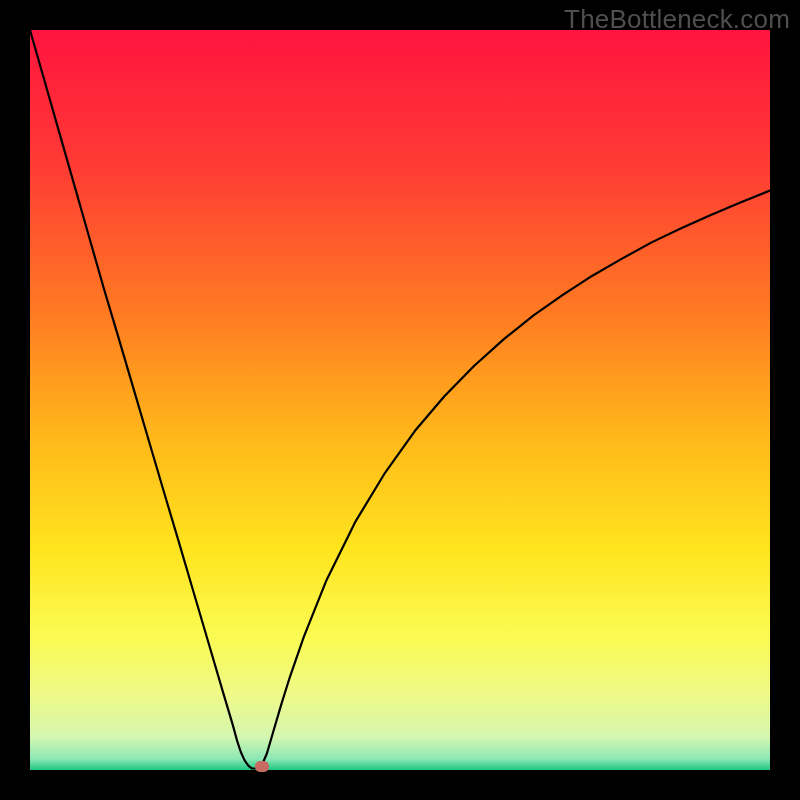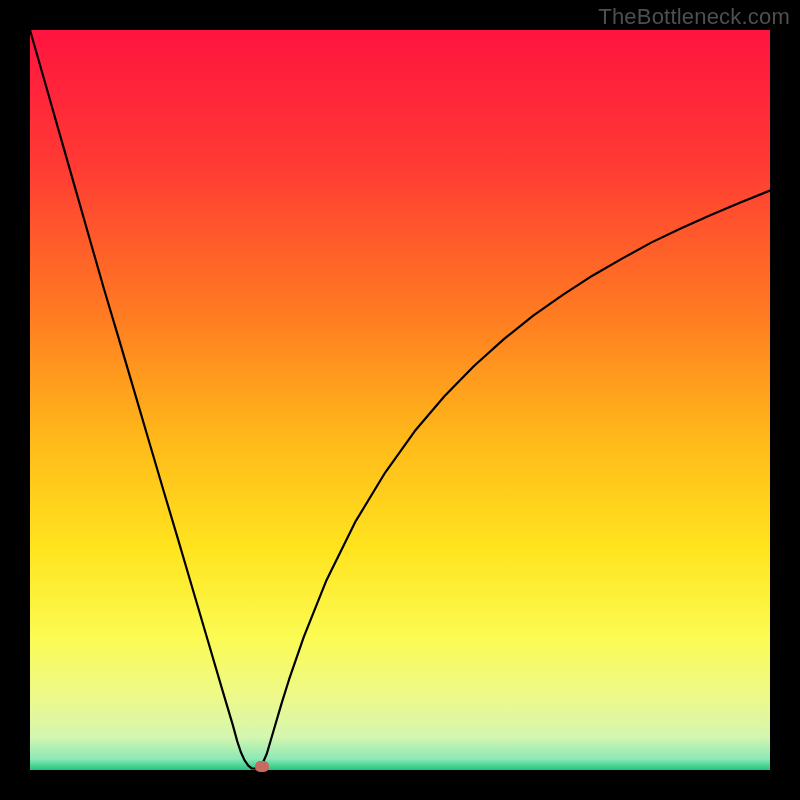--- a/index.html
+++ b/index.html
@@ -32,21 +32,21 @@
     position: absolute;
     inset: 0;
     width: 740px;
     height: 740px;
   }
   .attribution {
     position: absolute;
     top: 4px;
     right: 10px;
     color: #4f4f4f;
-    font-size: 22px;
+    font-size: 26px;
     letter-spacing: 0.2px;
     user-select: none;
   }
   .marker {
     position: absolute;
     width: 14px;
     height: 11px;
     background: #c76a61;
     border-radius: 5px;
   }

